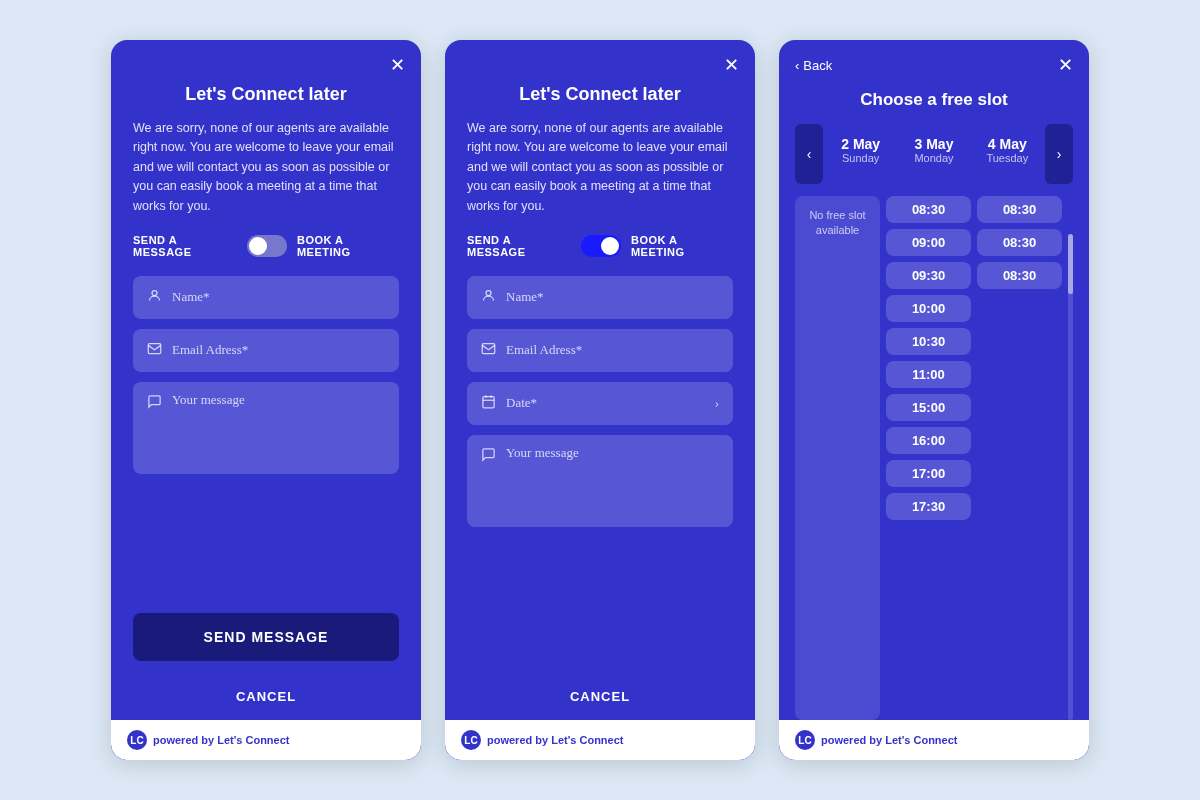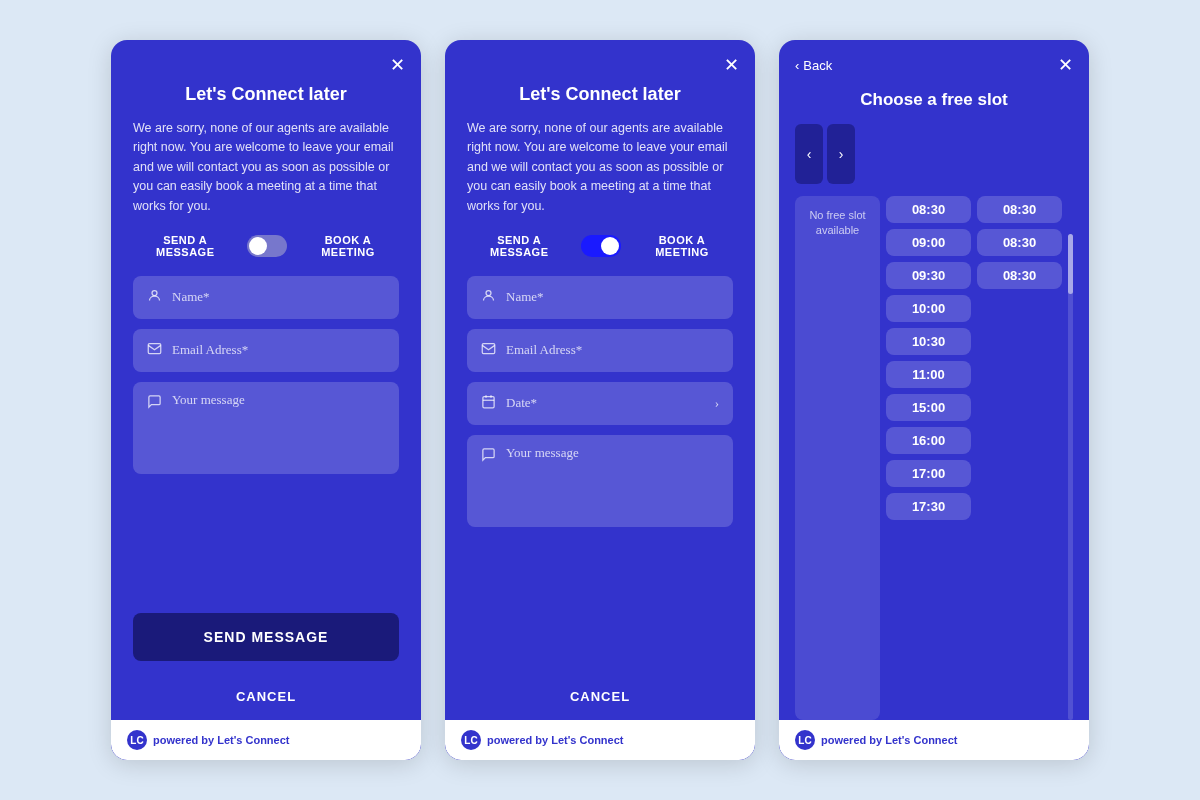--- a/index.html
+++ b/index.html
@@ -68,21 +68,20 @@
       display: flex;
       align-items: center;
       gap: 10px;
       margin-bottom: 18px;
     }
     .toggle-label {
       color: white;
       font-size: 11px;
       font-weight: 700;
       letter-spacing: 0.5px;
-      text-align: center;
     }
     .toggle-switch {
       width: 40px;
       height: 22px;
       border-radius: 11px;
       position: relative;
       cursor: pointer;
     }
     .toggle-switch.off {
       background: #7777cc;
@@ -470,20 +469,34 @@
           <span>‹</span>
           <span>Back</span>
         </button>
         <button class="close-btn" style="position:static; font-size:18px;">✕</button>
       </div>
 
       <div class="slot-title">Choose a free slot</div>
 
       <div class="date-nav">
         <button class="date-nav-btn">‹</button>
+        <div class="date-columns">
+          <div class="date-col">
+            <div class="date-col-header">2 May</div>
+            <div class="date-col-subheader">Sunday</div>
+          </div>
+          <div class="date-col">
+            <div class="date-col-header">3 May</div>
+            <div class="date-col-subheader">Monday</div>
+          </div>
+          <div class="date-col">
+            <div class="date-col-header">4 May</div>
+            <div class="date-col-subheader">Tuesday</div>
+          </div>
+        </div>
         <button class="date-nav-btn">›</button>
       </div>
 
       <div style="display:flex; gap:6px; flex:1; overflow:hidden;">
 
         <div class="slot-col">
           <div class="no-slot">
             <span class="no-slot-text">No free slot available</span>
           </div>
         </div>

